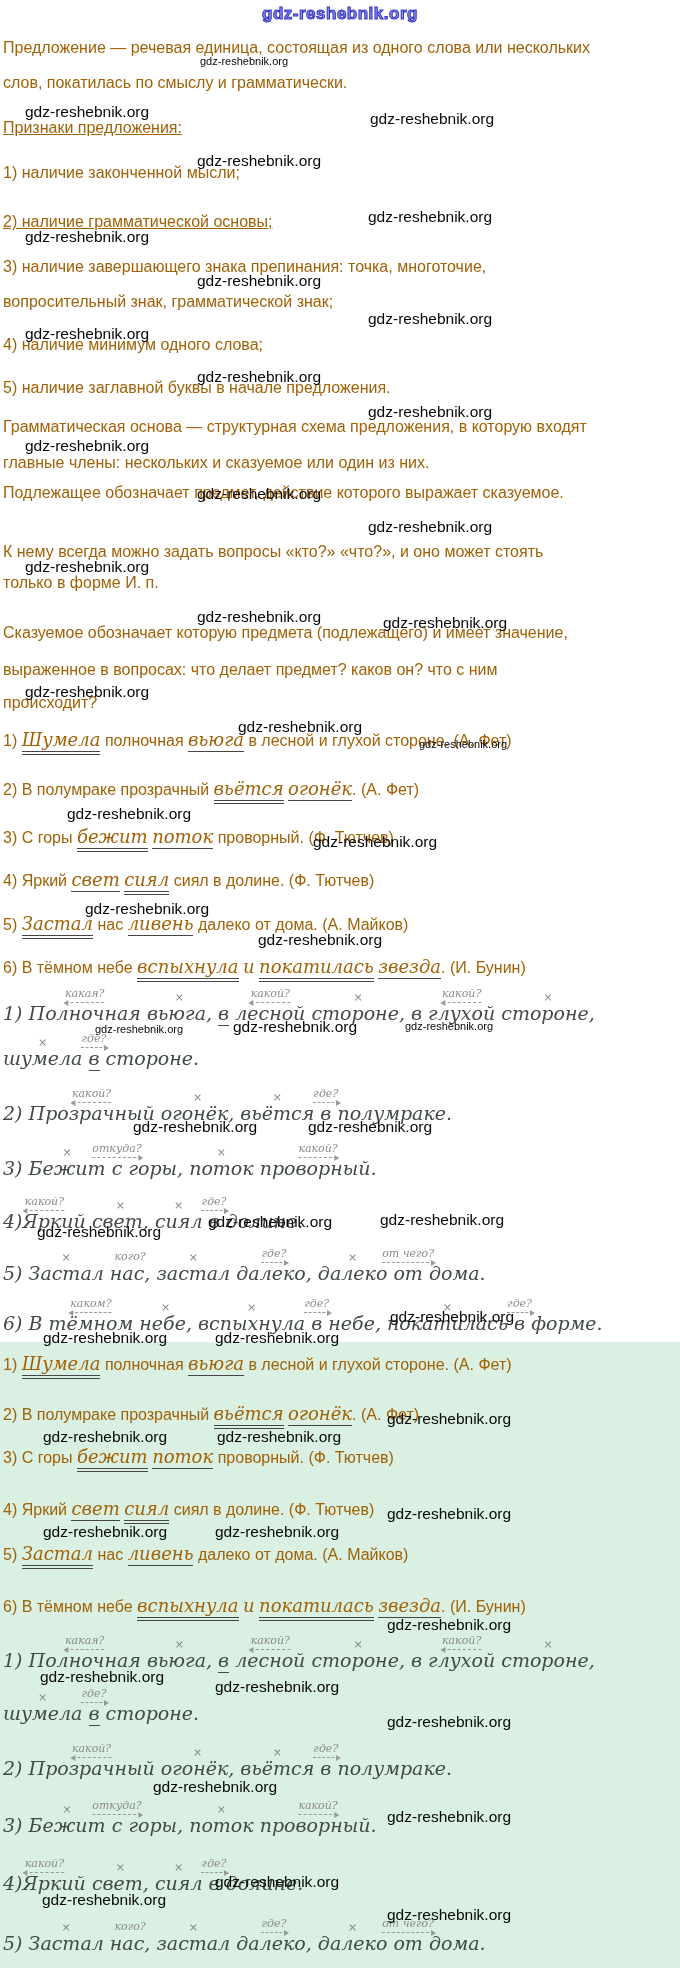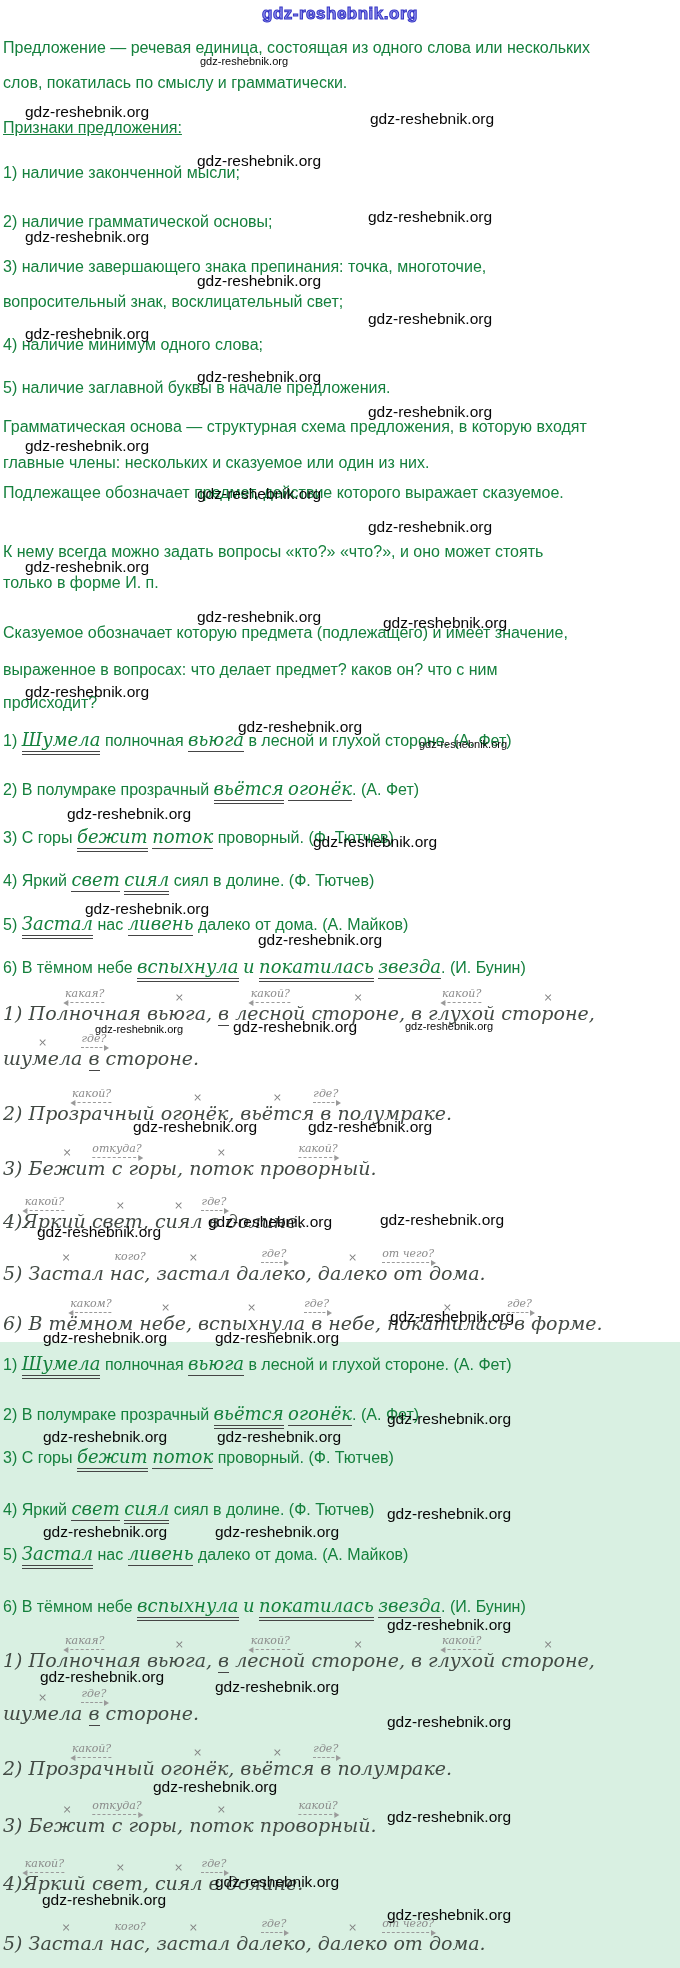--- a/index.html
+++ b/index.html
@@ -17,21 +17,21 @@
     color:#8b8bea;-webkit-text-stroke:1px #3434c4;
   }
   .wm{
     position:absolute;color:#070707;white-space:nowrap;z-index:3;
     font-family:"Liberation Sans",sans-serif;line-height:1.1;
   }
   .wm.r{font-size:15.5px;}
   .wm.s{font-size:11px;}
   .tl{
     position:absolute;left:3px;white-space:nowrap;z-index:2;
-    color:#15803d;font-size:16px;line-height:1.25;
+    color:#a16207;font-size:16px;line-height:1.25;
   }
   .tok{display:inline-block;position:relative;line-height:1.05;}
   .it{
     font-family:"DejaVu Serif","Liberation Serif",serif;
     font-style:italic;font-size:18px;
   }
   .u1{border-bottom:1.5px solid #454545;padding-bottom:1px;}
   .u2{border-bottom:4px double #454545;padding-bottom:1px;}
   .an{
     position:absolute;left:3px;white-space:nowrap;z-index:2;color:#424a44;
@@ -58,23 +58,23 @@
 </head>
 <body>
 
 <div id="green-panel"></div>
 <div id="logo">gdz-reshebnik.org</div>
 <div id="content-layer">
     <div class="tl" style="top: 38px;">Предложение — речевая единица, состоящая из одного слова или нескольких</div>
     <div class="tl" style="top: 73px;">слов, покатилась по смыслу и грамматически.</div>
     <div class="tl" style="top: 118px; text-decoration: underline;">Признаки предложения:</div>
     <div class="tl" style="top: 163px;">1) наличие законченной мысли;</div>
-    <div class="tl" style="top: 212px;">2) наличие грамматической основы;</div>
+    <div class="tl" style="top: 212px; text-decoration: underline;">2) наличие грамматической основы;</div>
     <div class="tl" style="top: 257px;">3) наличие завершающего знака препинания: точка, многоточие,</div>
-    <div class="tl" style="top: 292px;">вопросительный знак, восклицательный свет;</div>
+    <div class="tl" style="top: 292px;">вопросительный знак, грамматической знак;</div>
     <div class="tl" style="top: 335px;">4) наличие минимум одного слова;</div>
     <div class="tl" style="top: 378px;">5) наличие заглавной буквы в начале предложения.</div>
     <div class="tl" style="top: 417px;">Грамматическая основа — структурная схема предложения, в которую входят</div>
     <div class="tl" style="top: 453px;">главные члены: нескольких и сказуемое или один из них.</div>
     <div class="tl" style="top: 472px; margin-top: 11px;">Подлежащее обозначает предмет, действие которого выражает сказуемое.</div>
     <div class="tl" style="top: 542px;">К нему всегда можно задать вопросы «кто?» «что?», и оно может стоять</div>
     <div class="tl" style="top: 573px;">только в форме И. п.</div>
     <div class="tl" style="top: 623px;">Сказуемое обозначает которую предмета (подлежащего) и имеет значение,</div>
     <div class="tl" style="top: 660px;">выраженное в вопросах: что делает предмет? каков он? что с ним</div>
     <div class="tl" style="top: 693px;">происходит?</div>

